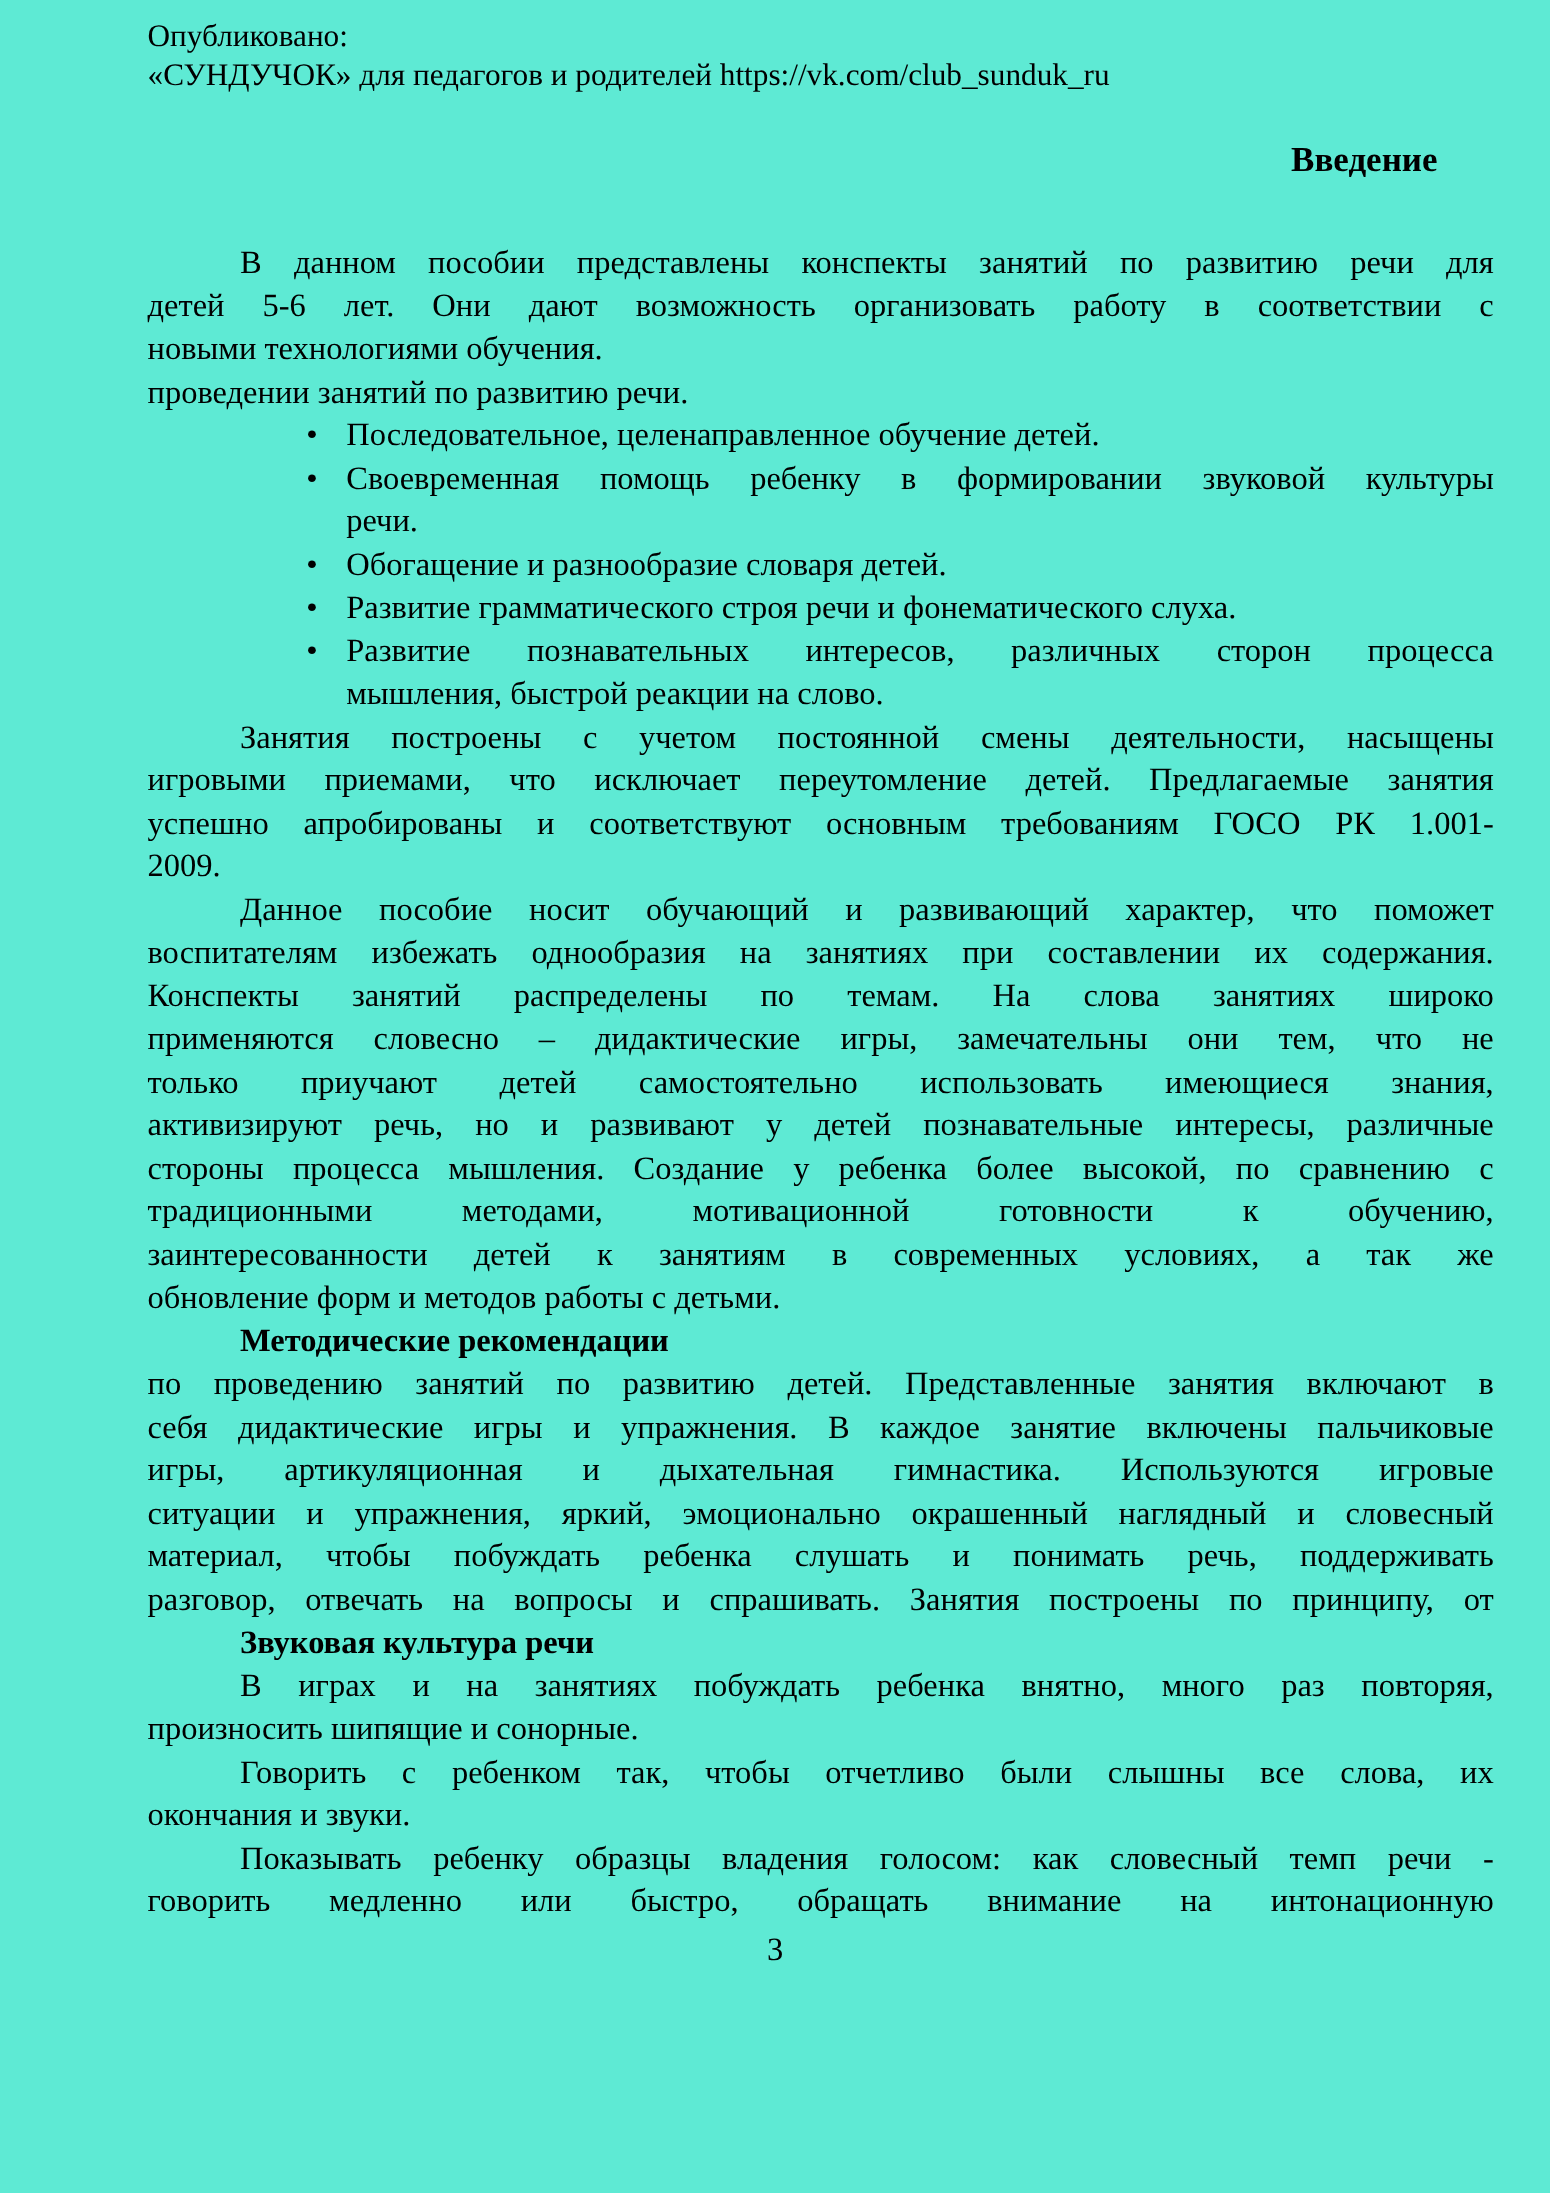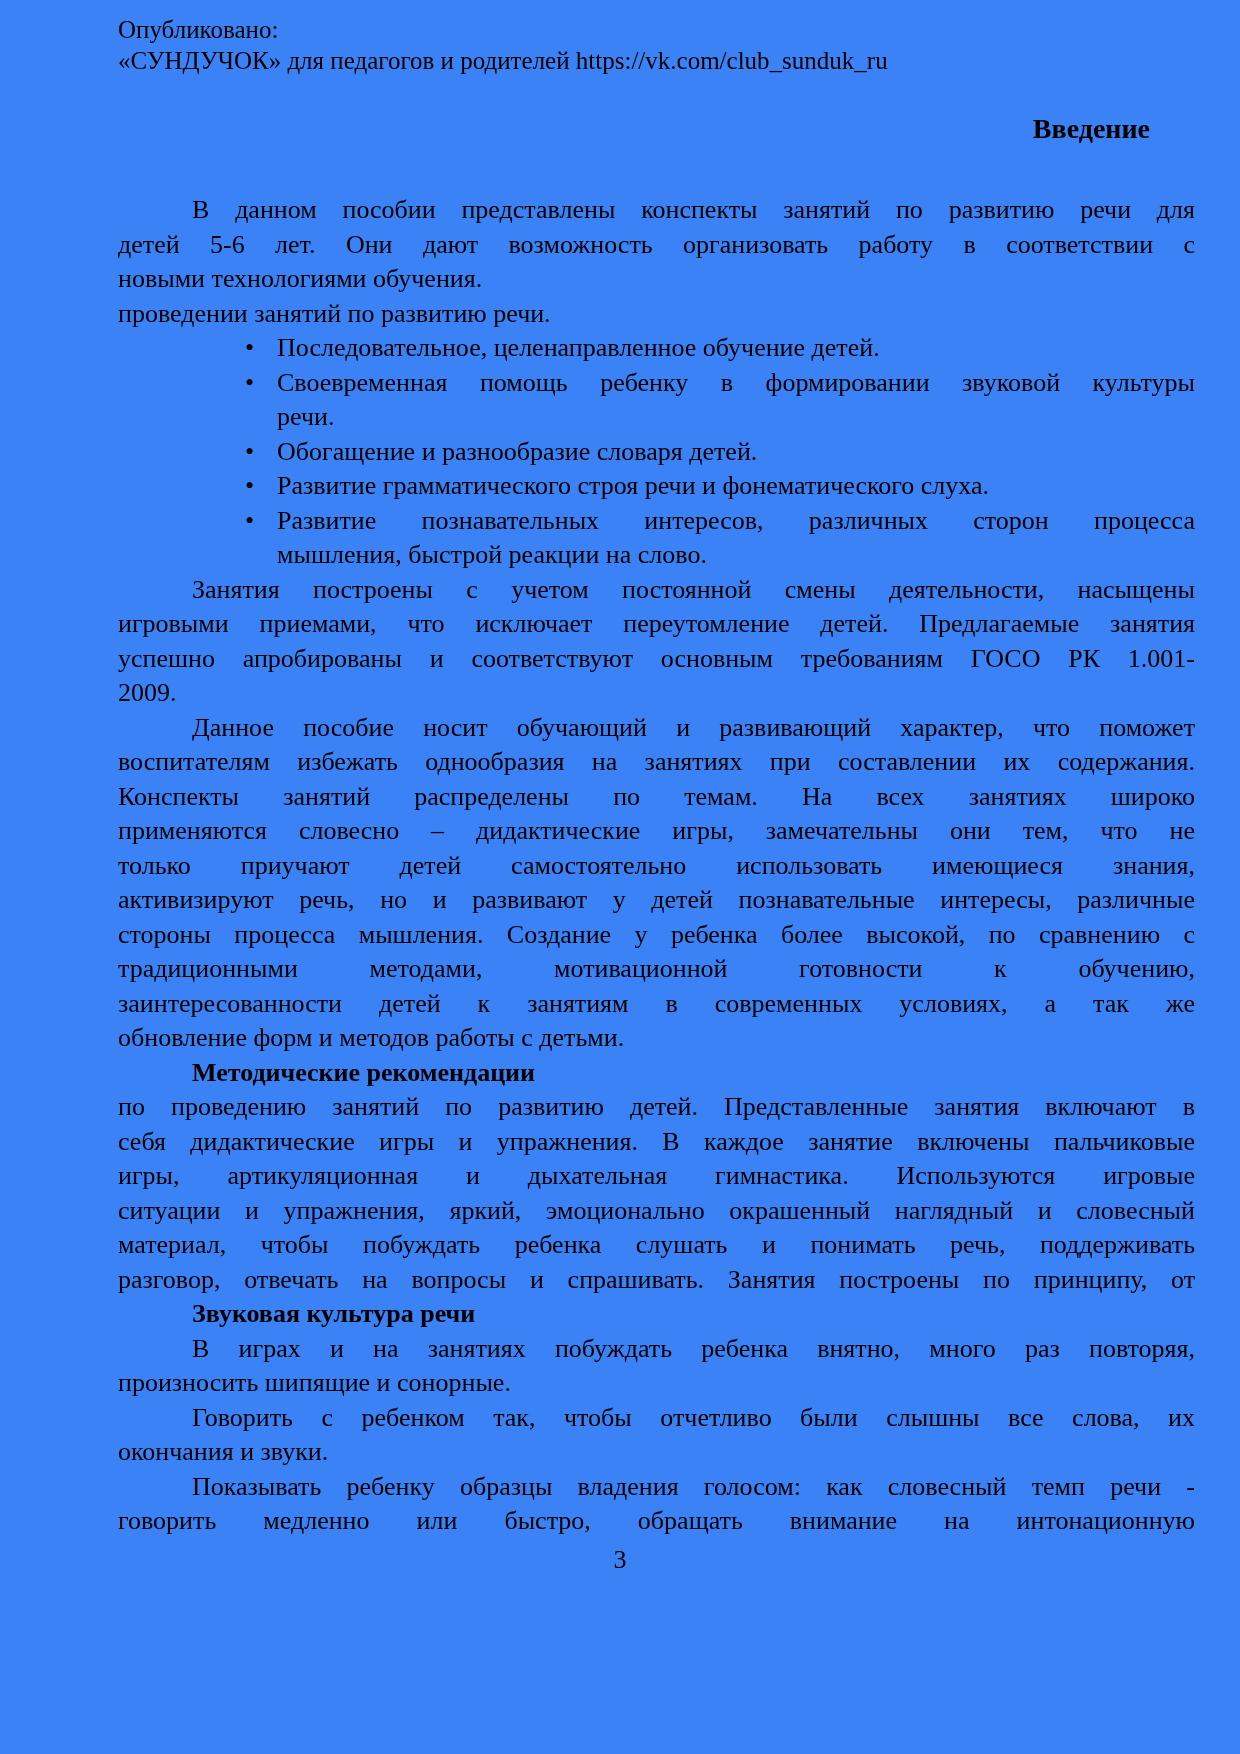--- a/index.html
+++ b/index.html
@@ -1,21 +1,21 @@
 <!DOCTYPE html>
 <html lang="ru"><head>
 <meta charset="utf-8">
 <style>
   html, body { margin: 0; padding: 0; background: #ffffff; }
   .sheet {
     position: relative;
     width: 1240px;
     height: 1754px;
     margin: 0 auto;
-    background: #3b82f6;
+    background: #5eead4;
     color: #000000;
     font-family: "Liberation Serif", "DejaVu Serif", serif;
     font-size: 26px;
     overflow: hidden;
   }
   .header {
     padding: 14px 90px 0 118px;
     font-size: 25px;
     line-height: 31px;
   }
@@ -122,21 +122,21 @@
     <div>
       <div class="line ind">Занятия построены с учетом постоянной смены деятельности, насыщены</div>
       <div class="line">игровыми приемами, что исключает переутомление детей. Предлагаемые занятия</div>
       <div class="line">успешно апробированы и соответствуют основным требованиям ГОСО РК 1.001-</div>
       <div class="line end">2009.</div>
     </div>
 
     <div>
       <div class="line ind">Данное пособие носит обучающий и развивающий характер, что поможет</div>
       <div class="line">воспитателям избежать однообразия на занятиях при составлении их содержания.</div>
-      <div class="line">Конспекты занятий распределены по темам. На всех занятиях широко</div>
+      <div class="line">Конспекты занятий распределены по темам. На слова занятиях широко</div>
       <div class="line">применяются словесно – дидактические игры, замечательны они тем, что не</div>
       <div class="line">только приучают детей самостоятельно использовать имеющиеся знания,</div>
       <div class="line">активизируют речь, но и развивают у детей познавательные интересы, различные</div>
       <div class="line">стороны процесса мышления. Создание у ребенка более высокой, по сравнению с</div>
       <div class="line">традиционными методами, мотивационной готовности к обучению,</div>
       <div class="line">заинтересованности детей к занятиям в современных условиях, а так же</div>
       <div class="line end">обновление форм и методов работы с детьми.</div>
     </div>
 
     <div class="line end ind b">Методические рекомендации</div>

